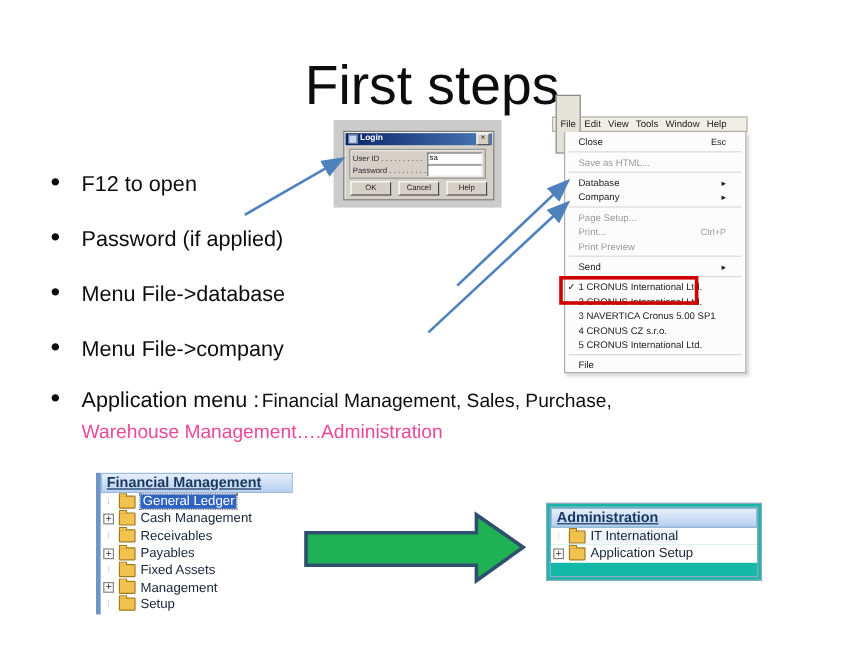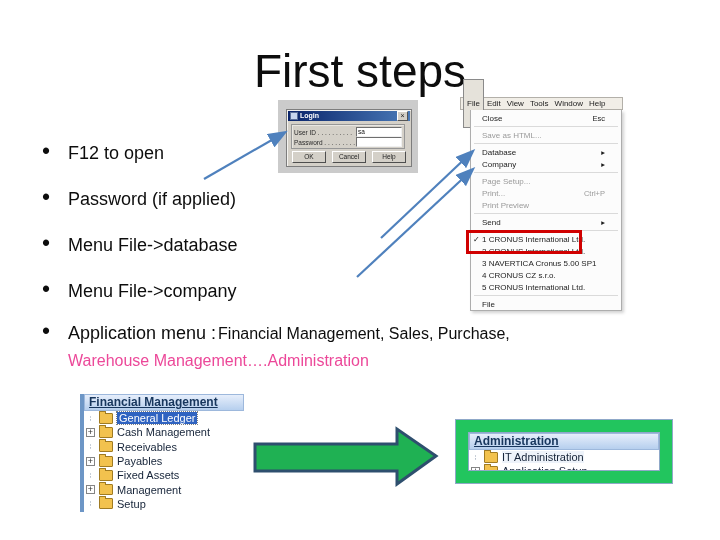--- a/index.html
+++ b/index.html
@@ -66,22 +66,22 @@
   .expand.plus{border:1px solid #848484;background:#fff;font-size:9px;line-height:7px;text-align:center;color:#333;}
   .expand.leaf{color:#9aa7b8;font-size:7px;line-height:9px;text-align:center;}
   .folder{width:12px;height:9px;background:#f2c24e;border:1px solid #a07b22;border-radius:1px;
     margin-right:4px;position:relative;flex:none;}
   .folder::before{content:"";position:absolute;top:-3px;left:-1px;width:5px;height:2px;background:#f2c24e;
     border:1px solid #a07b22;border-bottom:none;border-radius:1px 1px 0 0;}
   .tree-label{font-size:11px;color:#152338;white-space:nowrap;}
   .tree-label.selected{color:#fff;outline:1px dotted #7f7f7f;padding:0 2px;}
   .tree-label.hl{background:#eef3fa;}
 
-  #admin-outer{position:absolute;left:455px;top:419px;width:218px;height:65px;border:1px solid #8fa8c8;
-    padding:12px;background:#22c55e;box-sizing:border-box;z-index:3;}
+  #admin-outer{position:absolute;left:455px;top:419px;width:180px;height:65px;border:1px solid #8fa8c8;
+    padding:2px;background:#14b8a6;box-sizing:border-box;z-index:3;}
   #admin-inner{border:1px solid #8fa8c8;height:100%;box-sizing:border-box;overflow:hidden;}
 
   
   #overlay{position:absolute;left:0;top:0;z-index:10;pointer-events:none;}
 </style>
 </head>
 <body>
 
 <div id="slide-title">First steps</div>
 
@@ -266,21 +266,21 @@
     </div>
 </div>
 
 <div id="admin-outer">
   <div id="admin-inner">
     <div class="panel-header" style="color: rgb(23, 54, 93);">Administration</div>
     <div id="admin-items">
         <div class="tree-row">
           <span class="expand leaf">⁞</span>
           <span class="folder"></span>
-          <span class="tree-label hl">IT Administration</span>
+          <span class="tree-label hl">IT International</span>
         </div>
         <div class="tree-row">
           <span class="expand plus">+</span>
           <span class="folder"></span>
           <span class="tree-label">Application Setup</span>
         </div>
       </div>
   </div>
 </div>
 

